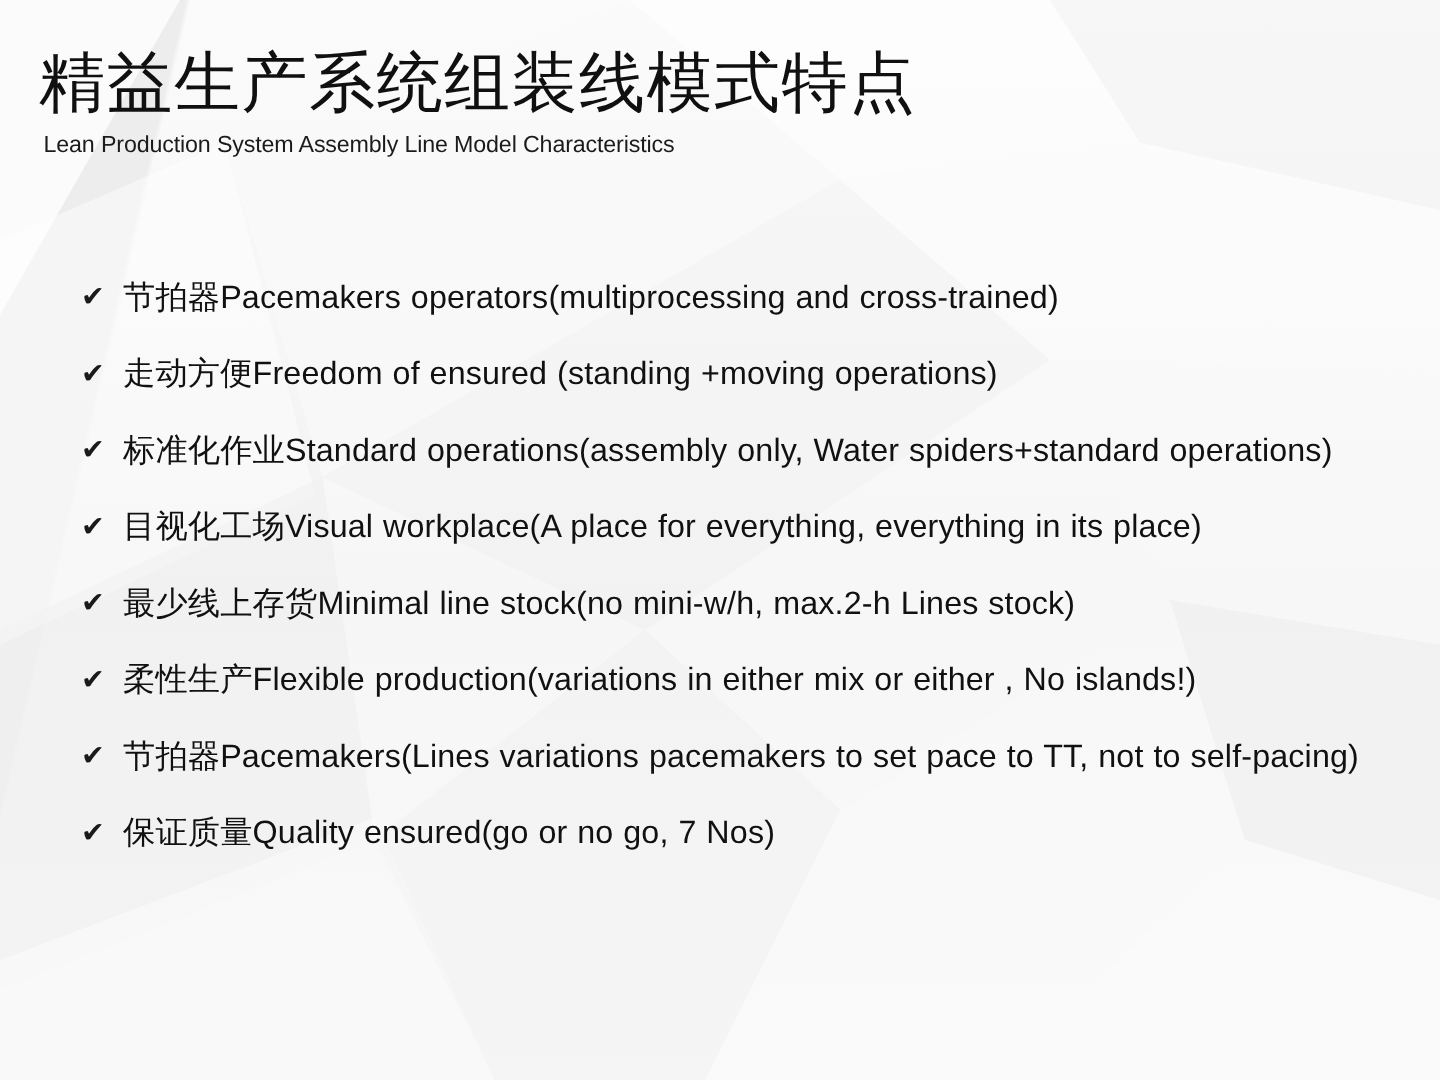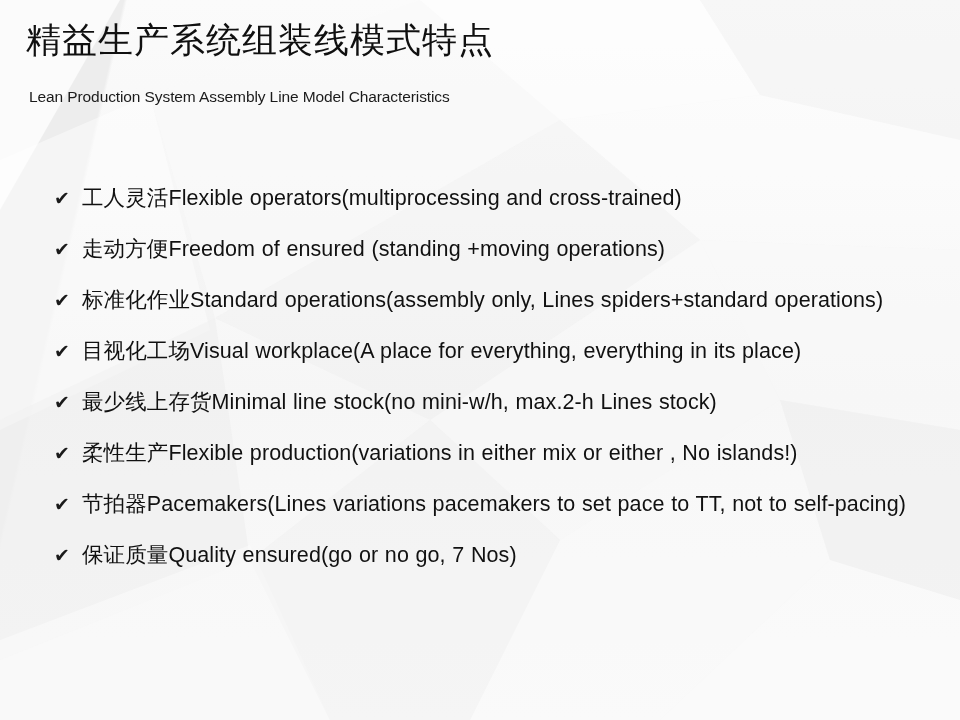--- a/index.html
+++ b/index.html
@@ -39,22 +39,22 @@
   
   .header {
     position: absolute;
     left: 0;
     top: 0;
     width: 960px;
   }
   .title {
     position: absolute;
     left: 26px;
-    top: 10px;
-    font-size: 35px;
+    top: 26px;
+    font-size: 44px;
     line-height: 60px;
     font-weight: 400;
     letter-spacing: 1px;
     color: #101010;
     white-space: nowrap;
   }
   .subtitle {
     position: absolute;
     left: 29px;
     top: 88px;
@@ -128,31 +128,31 @@
 
   <div class="header">
     <div class="title">精益生产系统组装线模式特点</div>
     <div class="subtitle">Lean Production System Assembly Line Model Characteristics</div>
   </div>
 
   <div class="bullets">
 
     <div class="bullet-row">
       <span class="check-icon">✔</span>
-      <span class="bullet-text">工人灵活Flexible operators(multiprocessing and cross-trained)</span>
+      <span class="bullet-text">节拍器Pacemakers operators(multiprocessing and cross-trained)</span>
     </div>
 
     <div class="bullet-row">
       <span class="check-icon">✔</span>
       <span class="bullet-text">走动方便Freedom of ensured (standing +moving operations)</span>
     </div>
 
     <div class="bullet-row">
       <span class="check-icon">✔</span>
-      <span class="bullet-text">标准化作业Standard operations(assembly only, Lines spiders+standard operations)</span>
+      <span class="bullet-text">标准化作业Standard operations(assembly only, Water spiders+standard operations)</span>
     </div>
 
     <div class="bullet-row">
       <span class="check-icon">✔</span>
       <span class="bullet-text">目视化工场Visual workplace(A place for everything, everything in its place)</span>
     </div>
 
     <div class="bullet-row">
       <span class="check-icon">✔</span>
       <span class="bullet-text">最少线上存货Minimal line stock(no mini-w/h, max.2-h Lines stock)</span>

